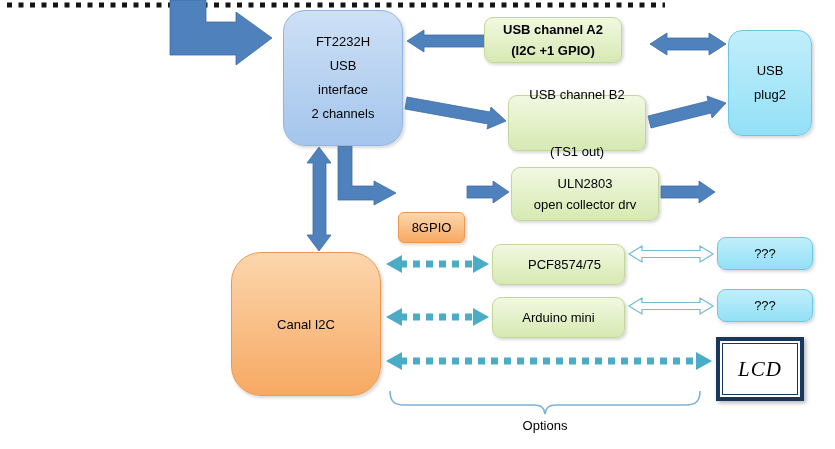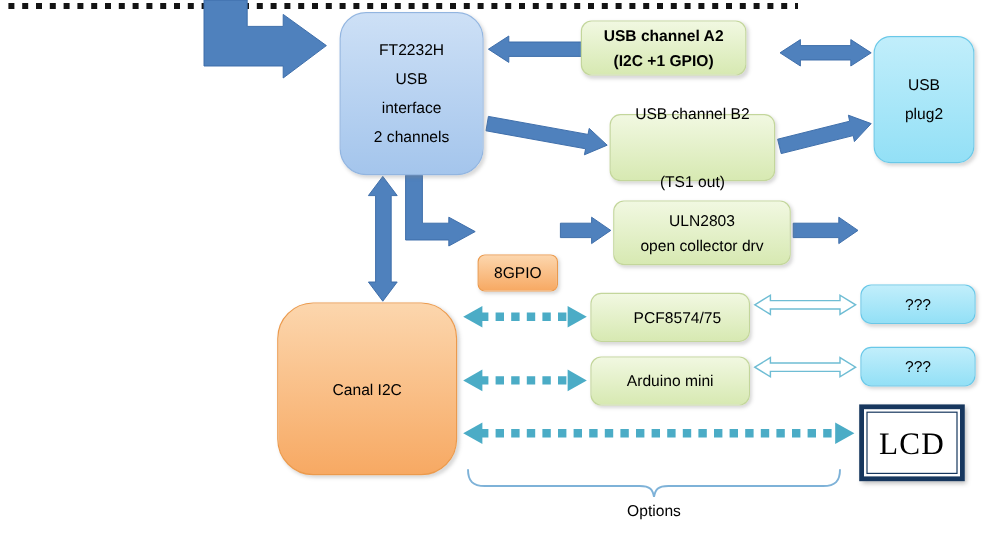--- a/index.html
+++ b/index.html
@@ -17,21 +17,21 @@
   .box .line{white-space:nowrap;}
   .blue{background:linear-gradient(180deg,#cde0f6 0%,#a4c5ec 100%);border:1.4px solid #92b5e0;line-height:24px;}
   .green{background:linear-gradient(180deg,#f1f8e1 0%,#d7e9b2 100%);border:1.4px solid #c3d69b;}
   .cyan{background:linear-gradient(180deg,#c1eefb 0%,#93e0f6 100%);border:1.4px solid #69c8e8;line-height:24px;}
   .orange{background:linear-gradient(180deg,#fcd6ad 0%,#f7a963 100%);border:1.4px solid #eb9a4d;}
   .lcd{background:#ffffff;border:4px solid #17375e;padding:2px;box-shadow:2px 2px 4px rgba(90,90,90,0.45);}
   .lcd-inner{
     flex:1;align-self:stretch;border:1px solid #17375e;
     display:flex;align-items:center;justify-content:center;
   }
-  .lcd-text{font-family:"Liberation Serif",serif;font-size:26px;letter-spacing:1px;}
+  .lcd-text{font-family:"Liberation Serif",serif;font-size:21px;letter-spacing:1px;font-style:italic;}
   .options-label{
     position:absolute;z-index:2;font-size:13px;text-align:center;
   }
 </style>
 </head>
 <body>
 
 <div class="canvas">
 
   <svg class="overlay" width="835" height="449" viewBox="0 0 835 449">

